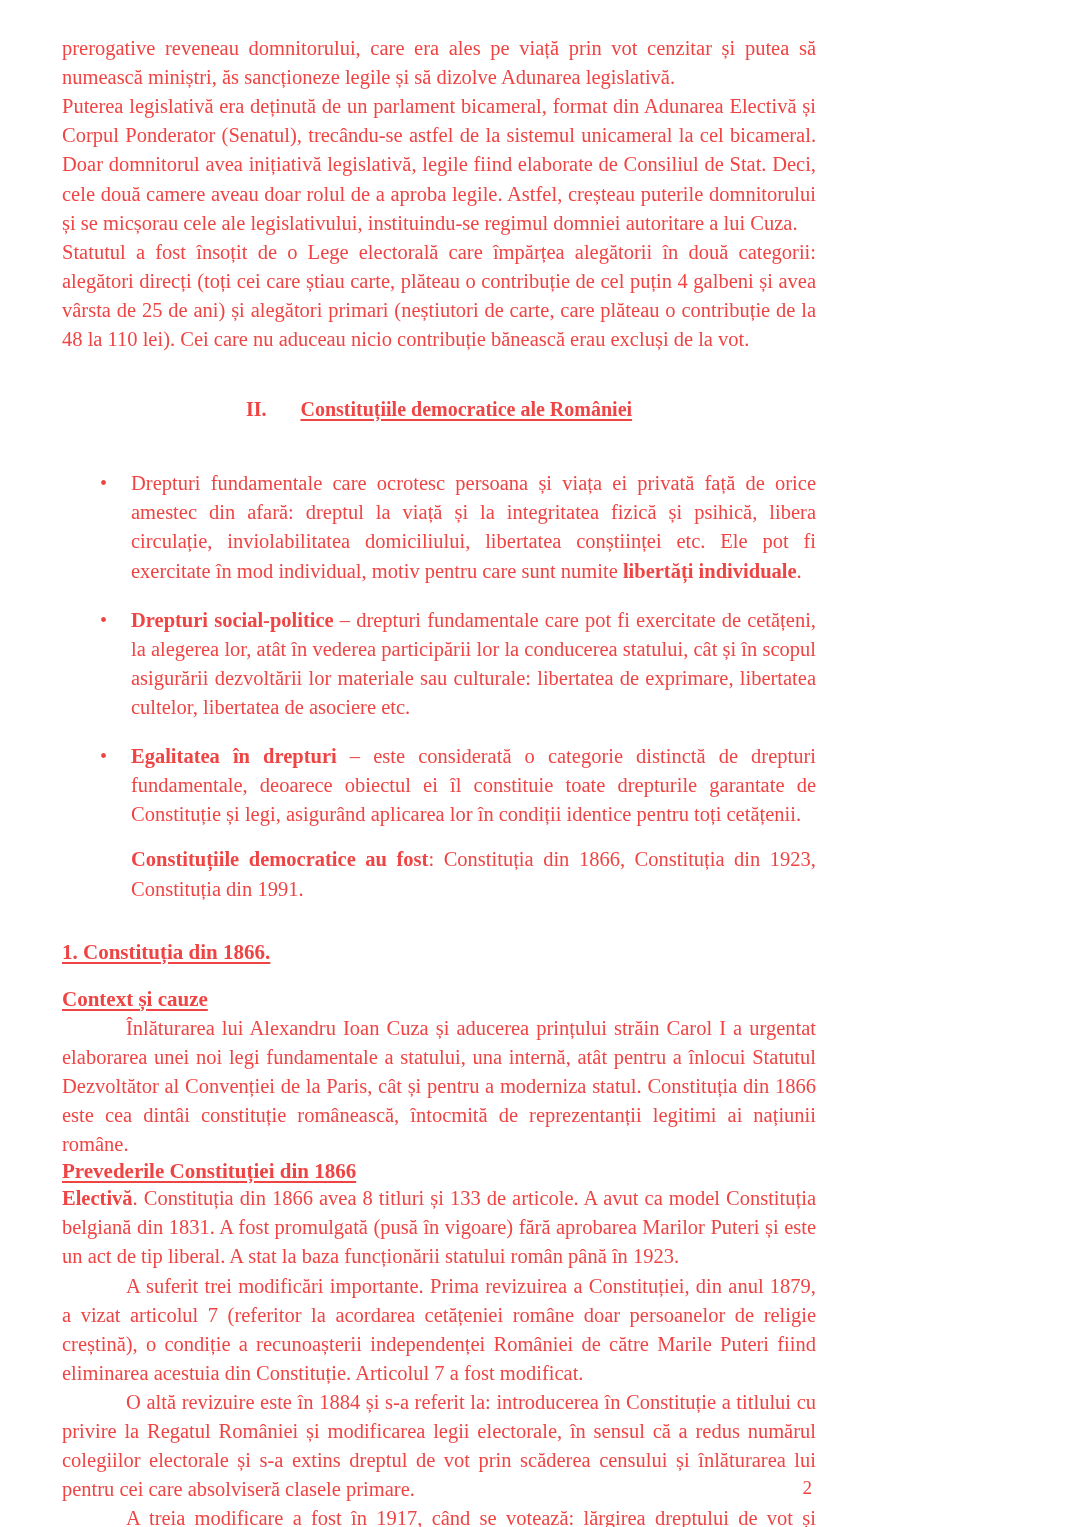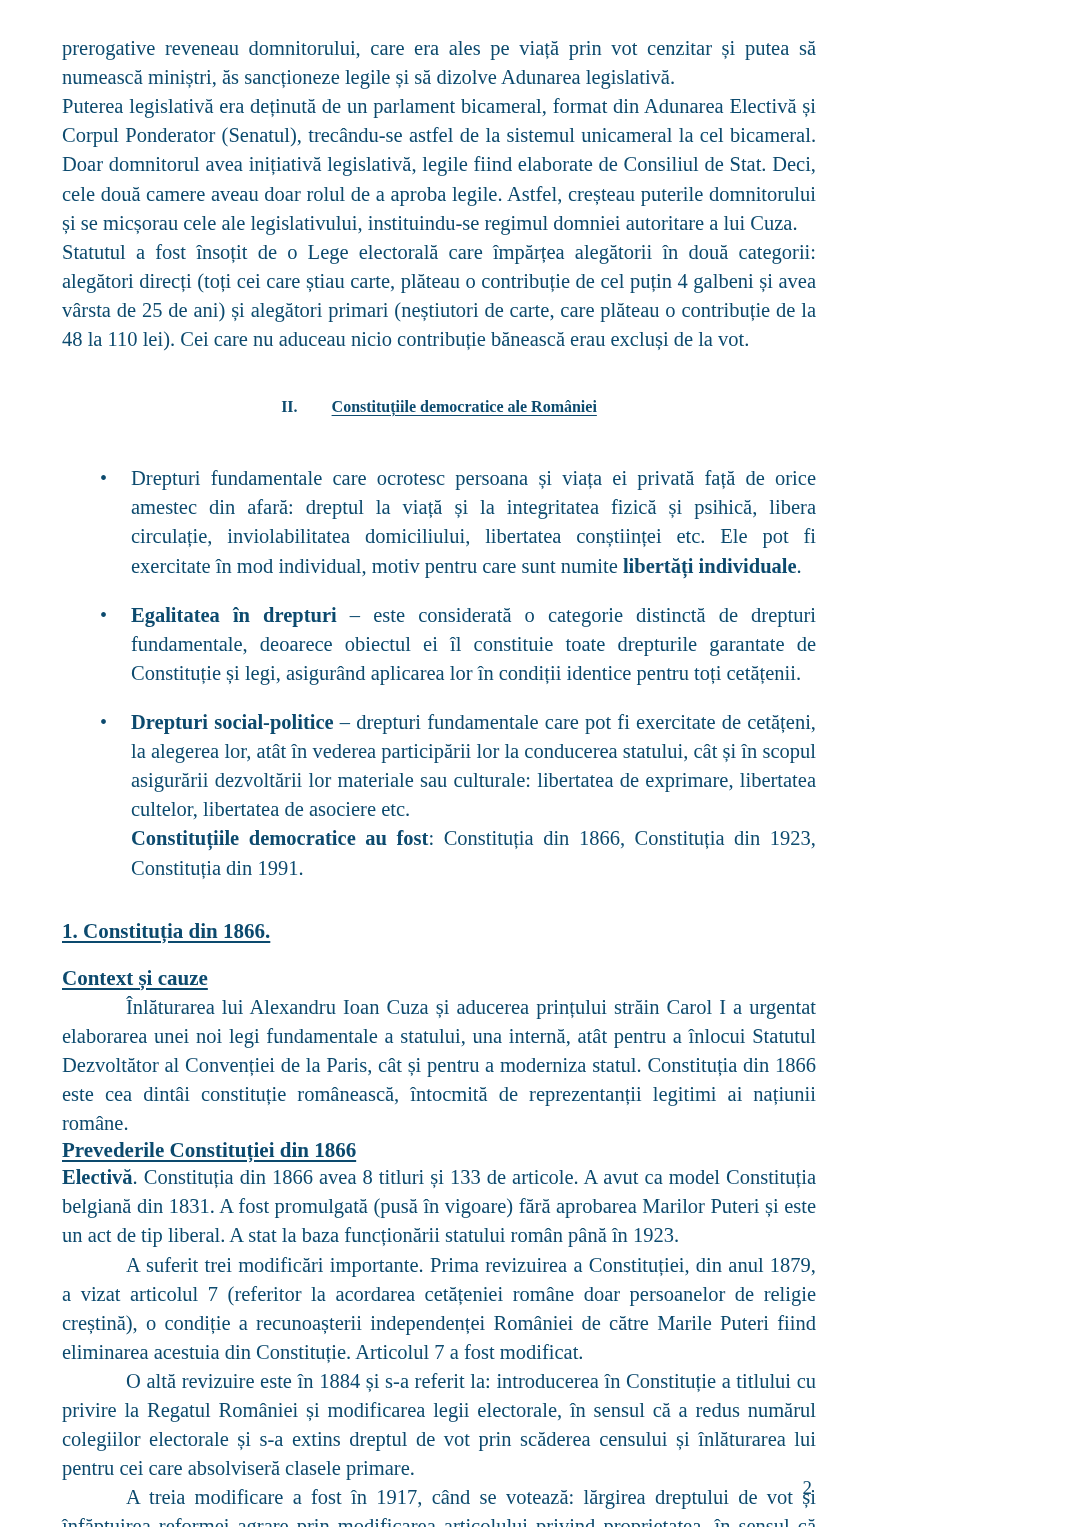--- a/index.html
+++ b/index.html
@@ -8,36 +8,36 @@
     background: #ffffff;
   }
   .page {
     position: relative;
     width: 868px;
     height: 1527px;
     background: #ffffff;
     box-sizing: border-box;
     padding: 34px 52px 0 62px;
     font-family: "Liberation Serif", "DejaVu Serif", serif;
-    color: #0c4a6e;
+    color: #ef4444;
     overflow: hidden;
   }
   .body-text {
     font-size: 20.5px;
     line-height: 1.42;
     text-align: justify;
     margin: 0;
     hyphens: none;
   }
   .indent {
     text-indent: 64px;
   }
   .section-heading {
     text-align: center;
-    font-size: 16px;
+    font-size: 20px;
     font-weight: bold;
     margin: 0;
     padding-top: 44px;
     padding-bottom: 28px;
   }
   .section-heading .numeral {
     display: inline-block;
     margin-right: 34px;
   }
   .section-heading .title {
@@ -61,21 +61,21 @@
     content: "\2022";
     position: absolute;
     left: 38px;
     top: 0;
     font-size: 20px;
   }
   ul.bullets > li.nobullet::before {
     content: "";
   }
   ul.bullets > li.nobullet {
-    margin-top: 0;
+    margin-top: 16px;
   }
   b, strong { font-weight: bold; }
   .sub-heading {
     font-size: 21px;
     font-weight: bold;
     text-decoration: underline;
     text-underline-offset: 3px;
     margin: 0;
     display: inline-block;
   }
@@ -110,24 +110,24 @@
   <h2 class="section-heading">
     <span class="numeral">II.</span><span class="title">Constituțiile democratice ale României</span>
   </h2>
 
 
   <ul class="bullets">
     <li>
       <b></b><span>Drepturi fundamentale care ocrotesc persoana și viața ei privată față de orice amestec din afară: dreptul la viață și la integritatea fizică și psihică, libera circulație, inviolabilitatea domiciliului, libertatea conștiinței etc. Ele pot fi exercitate în mod individual, motiv pentru care sunt numite </span><b>libertăți individuale</b><span>.</span>
     </li>
     <li>
-      <b>Egalitatea în drepturi</b><span> – este considerată o categorie distinctă de drepturi fundamentale, deoarece obiectul ei îl constituie toate drepturile garantate de Constituție și legi, asigurând aplicarea lor în condiții identice pentru toți cetățenii.</span>
+      <b>Drepturi social-politice</b><span> – drepturi fundamentale care pot fi exercitate de cetățeni, la alegerea lor, atât în vederea participării lor la conducerea statului, cât și în scopul asigurării dezvoltării lor materiale sau culturale: libertatea de exprimare, libertatea cultelor, libertatea de asociere etc.</span>
     </li>
     <li>
-      <b>Drepturi social-politice</b><span> – drepturi fundamentale care pot fi exercitate de cetățeni, la alegerea lor, atât în vederea participării lor la conducerea statului, cât și în scopul asigurării dezvoltării lor materiale sau culturale: libertatea de exprimare, libertatea cultelor, libertatea de asociere etc.</span>
+      <b>Egalitatea în drepturi</b><span> – este considerată o categorie distinctă de drepturi fundamentale, deoarece obiectul ei îl constituie toate drepturile garantate de Constituție și legi, asigurând aplicarea lor în condiții identice pentru toți cetățenii.</span>
     </li>
     <li class="nobullet">
       <b>Constituțiile democratice au fost</b><span>: Constituția din 1866, Constituția din 1923, Constituția din 1991.</span>
     </li>
   </ul>
 
   <div class="h-1866">
     <span class="sub-heading">1. Constituția din 1866.</span>
   </div>
 

